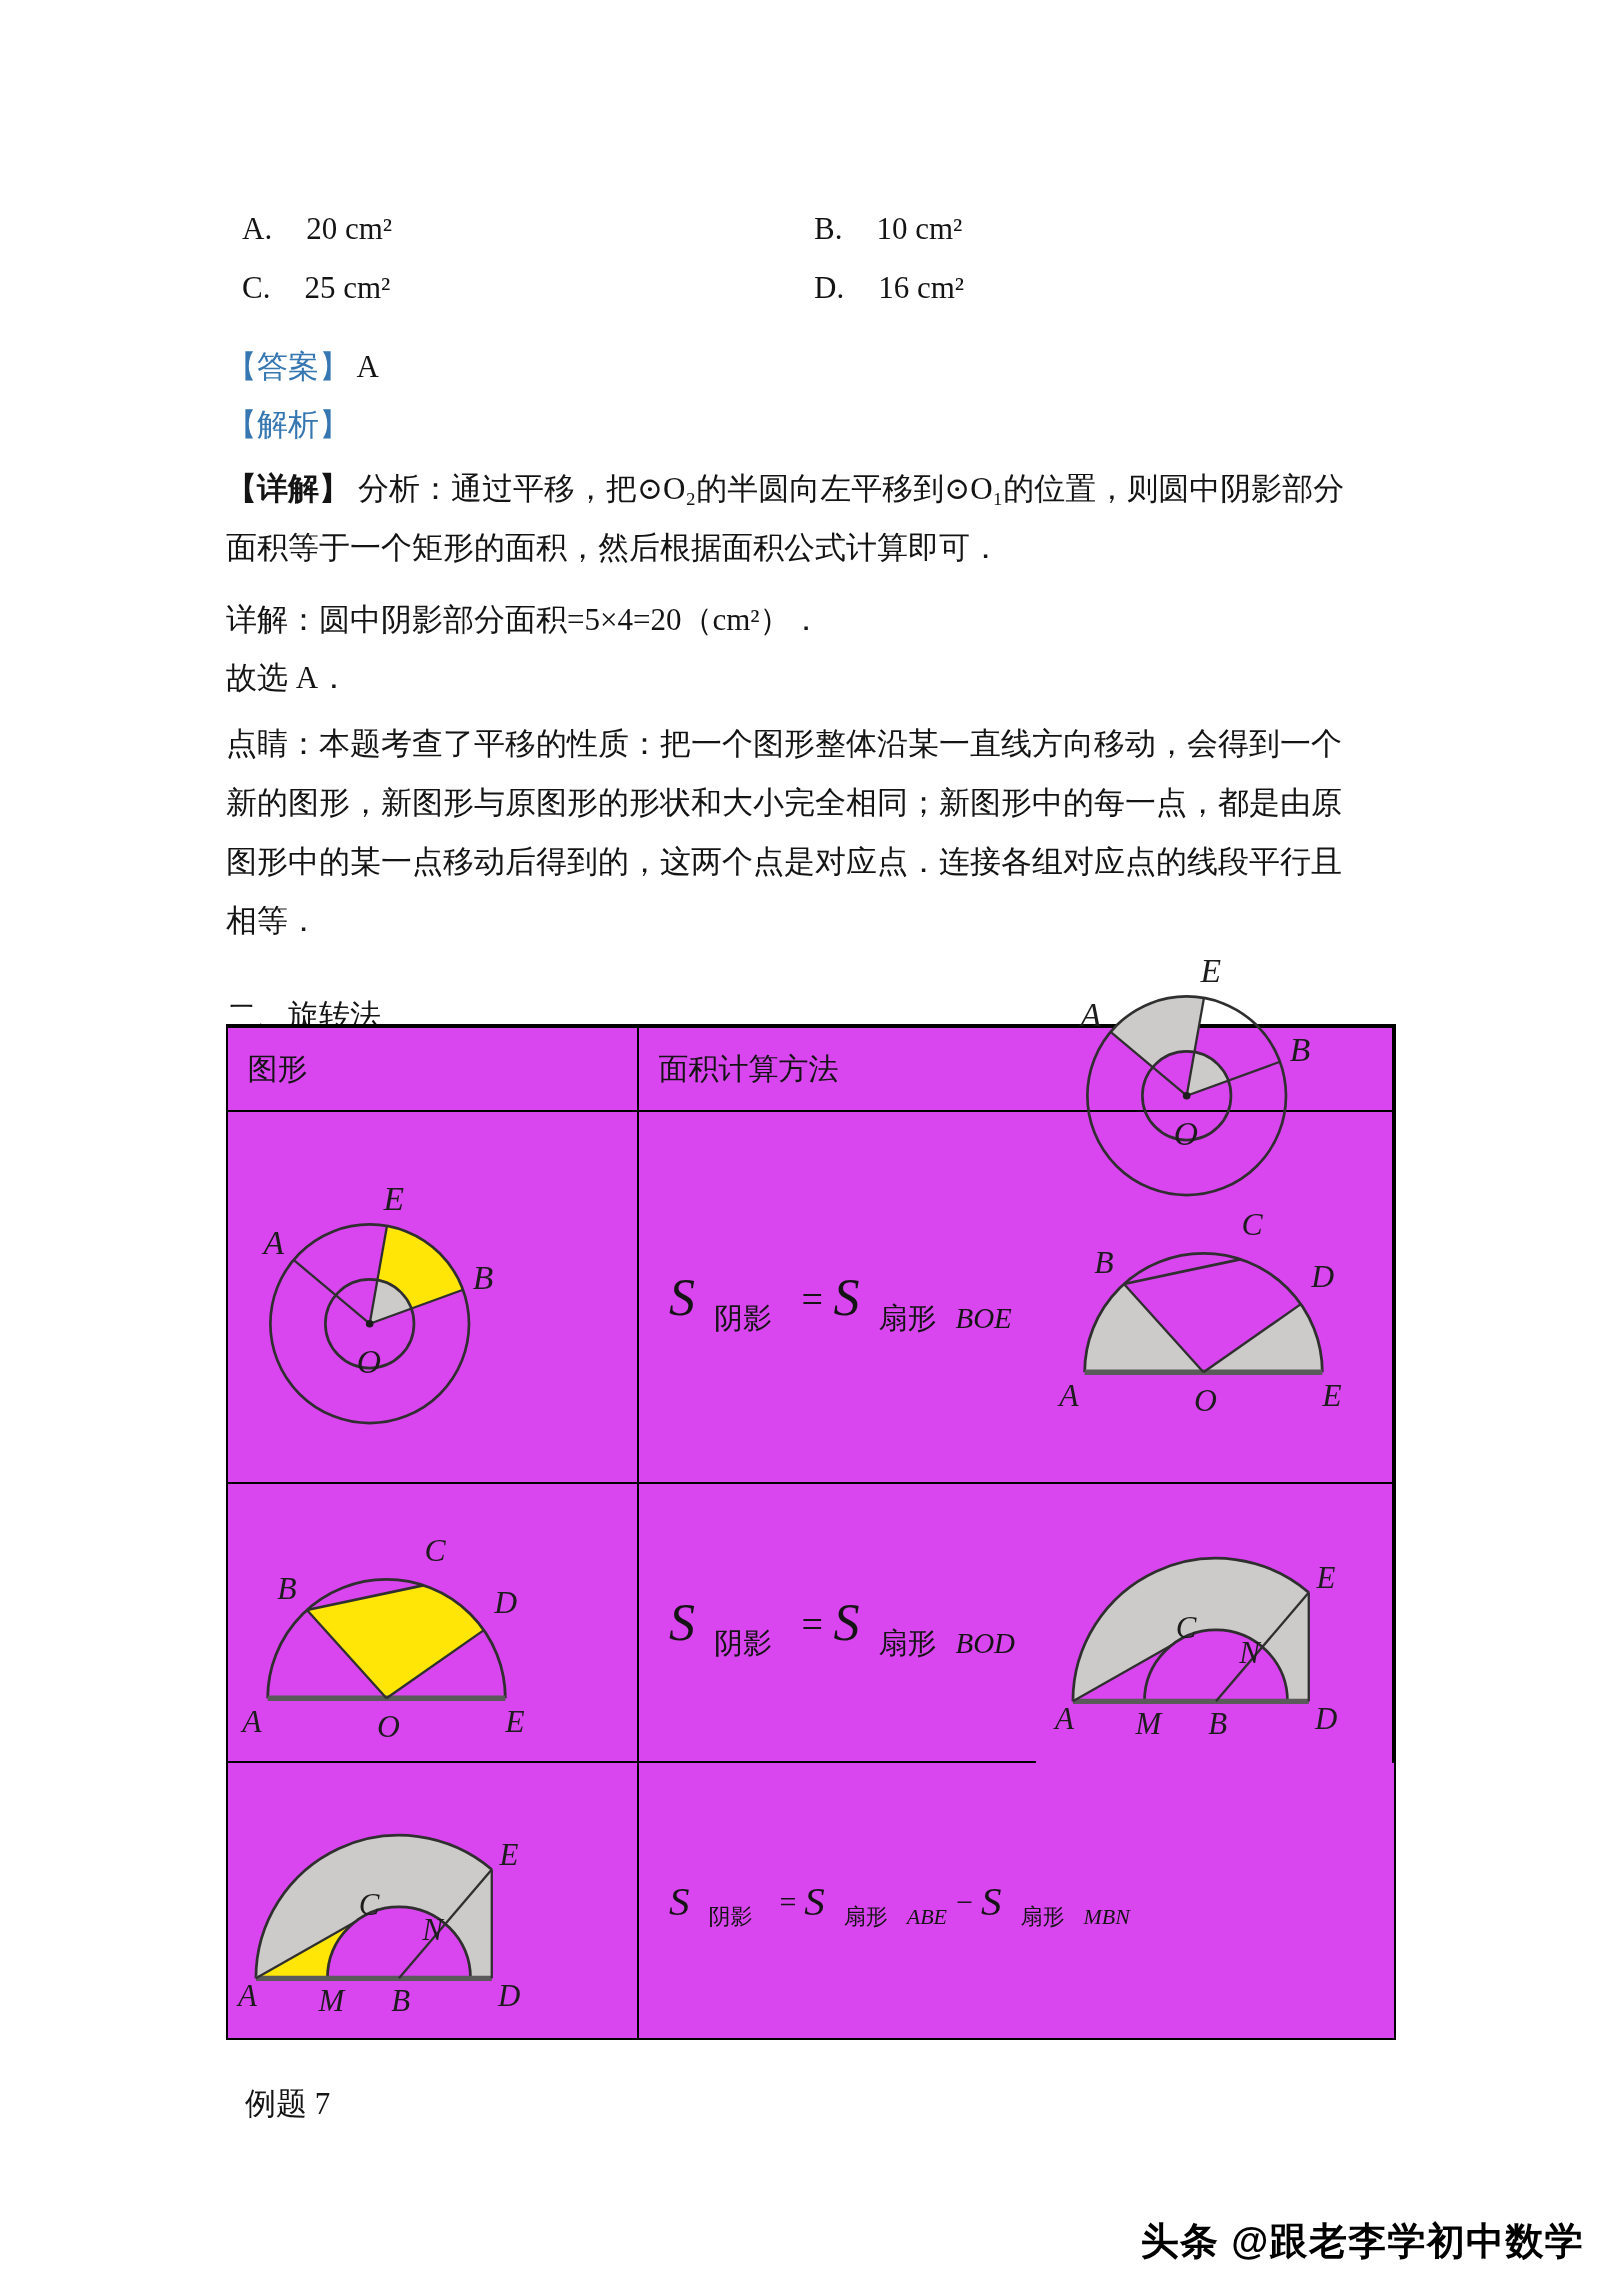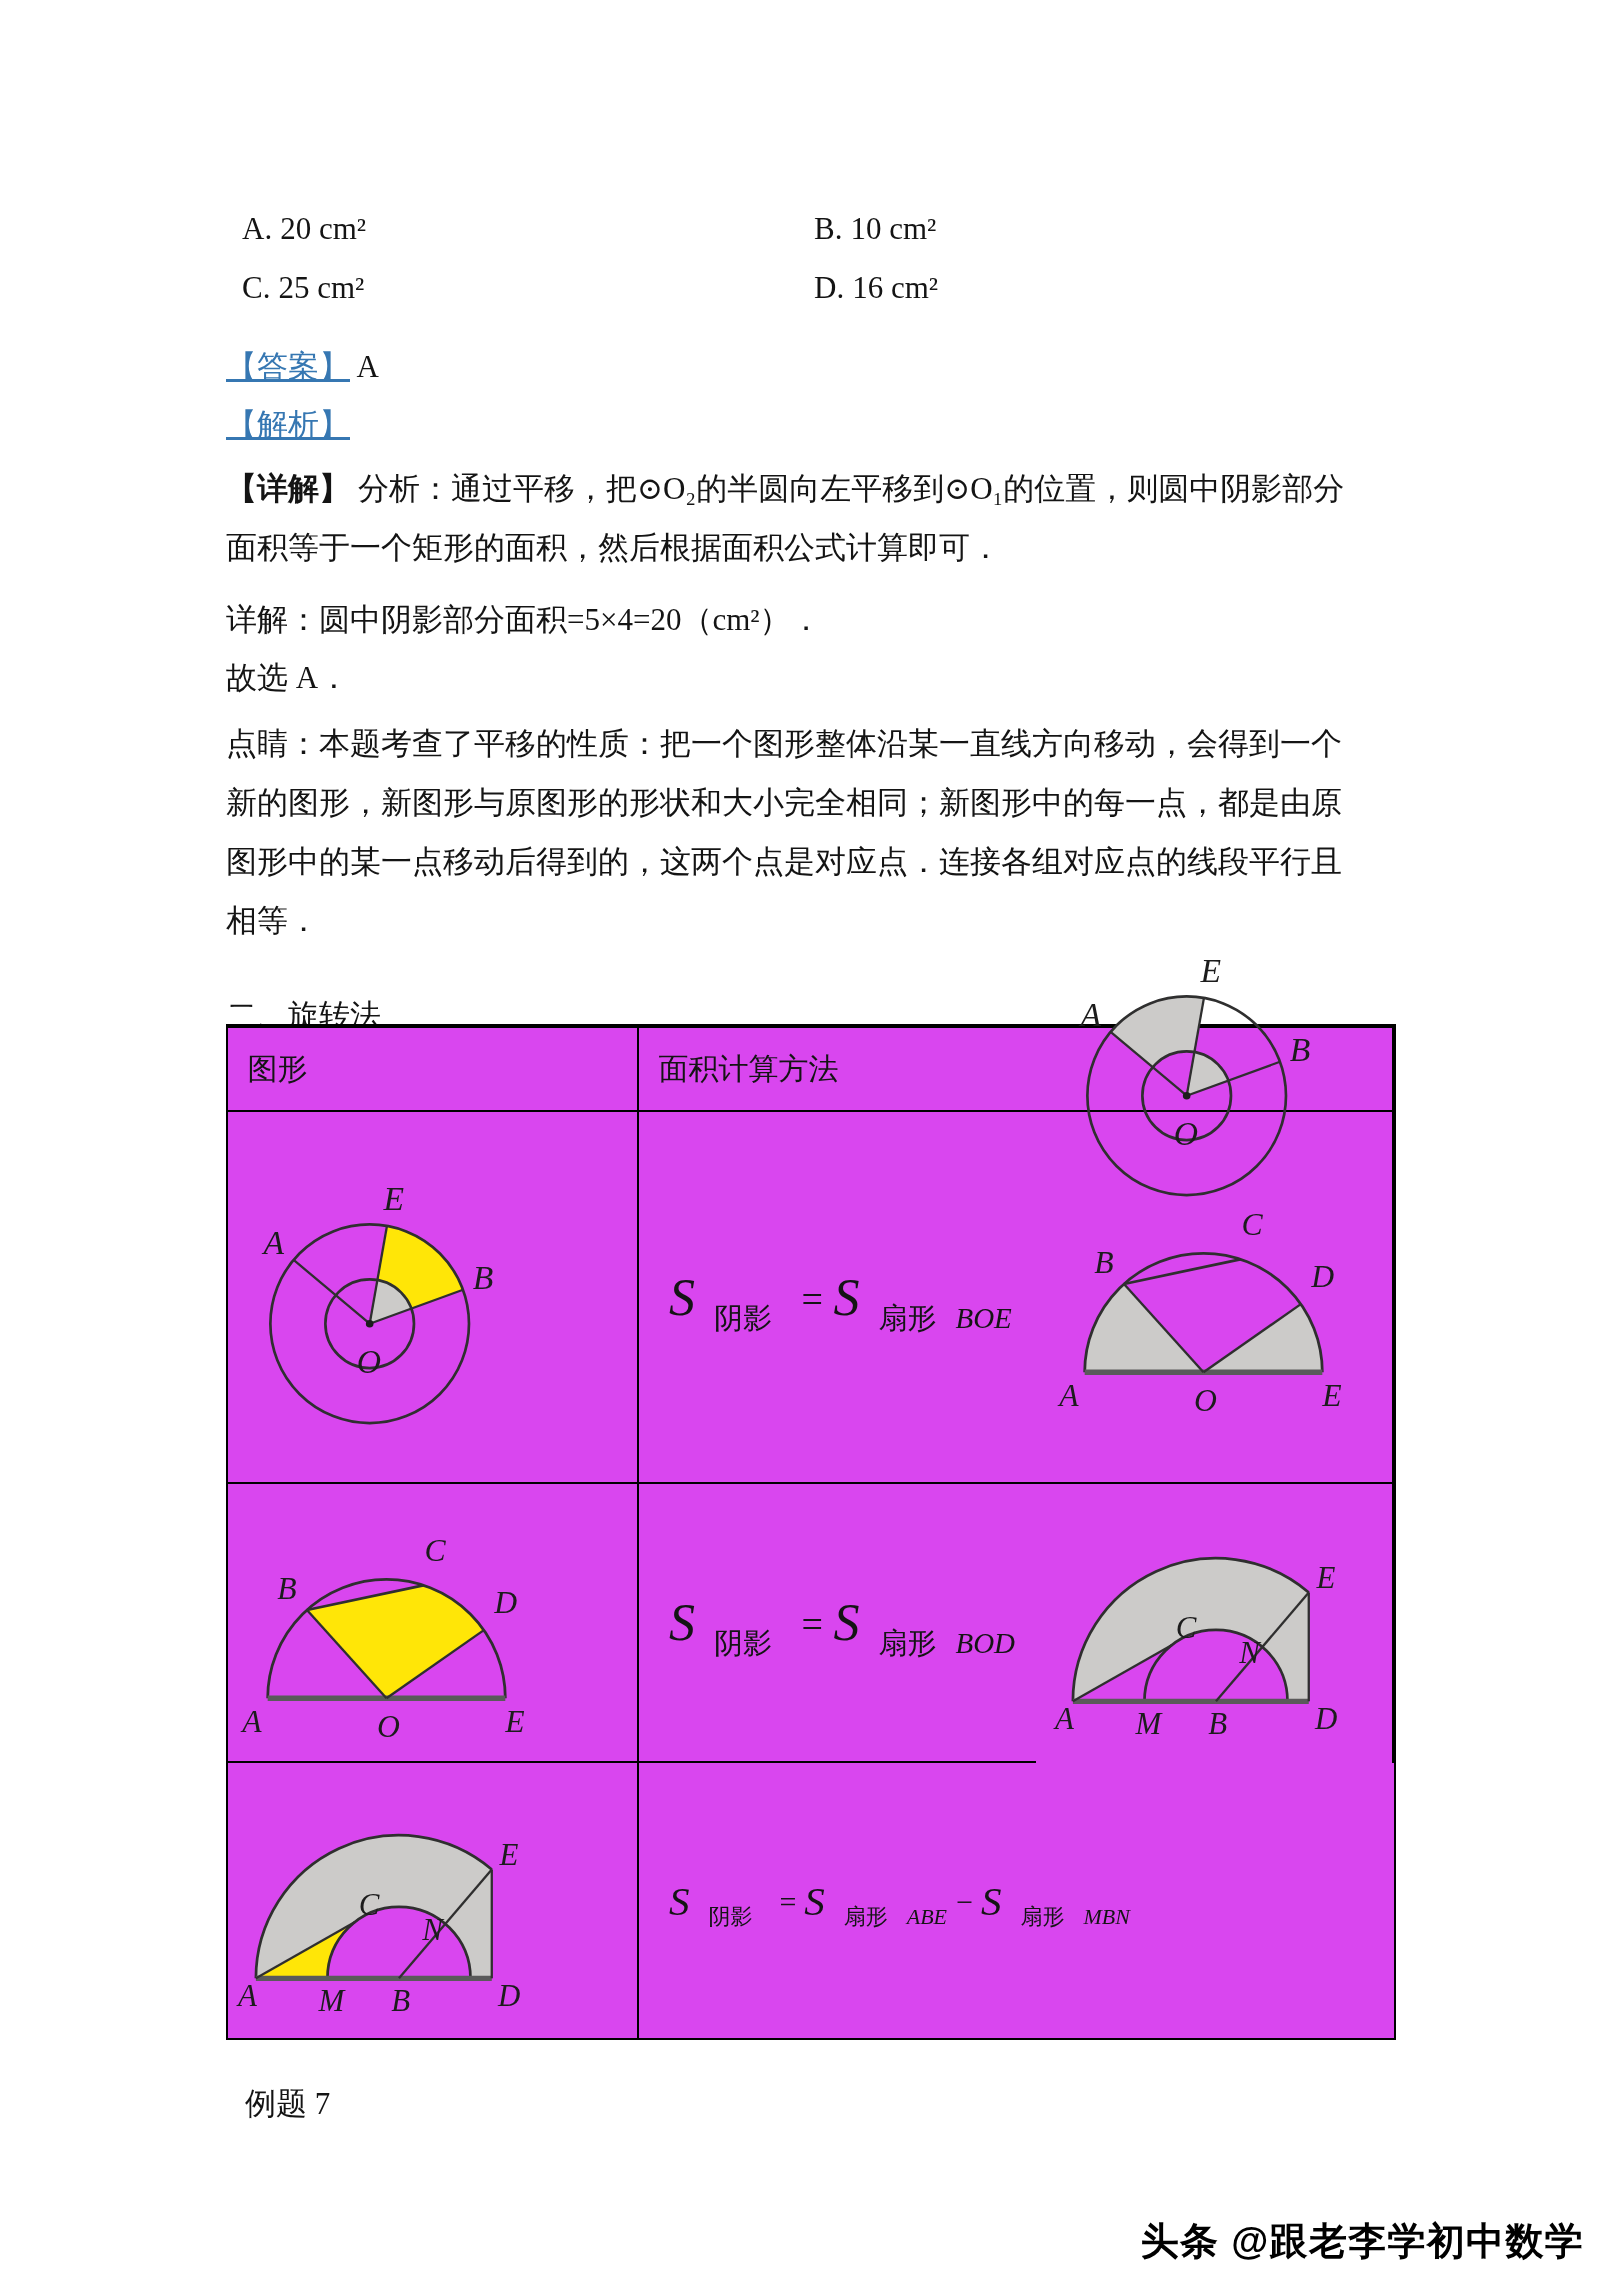--- a/index.html
+++ b/index.html
@@ -4,22 +4,22 @@
 <style>
   html,body{margin:0;padding:0;}
   body{
     width:1623px;height:2295px;position:relative;background:#ffffff;
     font-family:"Liberation Serif","DejaVu Serif",serif;color:#141414;
     overflow:hidden;
   }
   .abs{position:absolute;}
   .bodyline{font-size:31px;line-height:39px;white-space:nowrap;}
   .opt{font-size:31px;white-space:nowrap;}
-  .opt .opt-value{margin-left:8px;}
-  .tag-blue{color:#3677b2;text-decoration:underline;}
+  .opt .opt-value{margin-left:34px;}
+  .tag-blue{color:#3677b2;}
   .tag-bold{font-weight:bold;}
   .detail-rest{margin-left:8px;}
   .answer-val{margin-left:6.5px;}
 
   
   .xtable{
     left:226px;top:1024px;width:1170px;height:1016px;
     border:2.6px solid #000;border-top:4.6px solid #000;
     display:grid;box-sizing:border-box;
     grid-template-columns:411px 397px 1fr;

